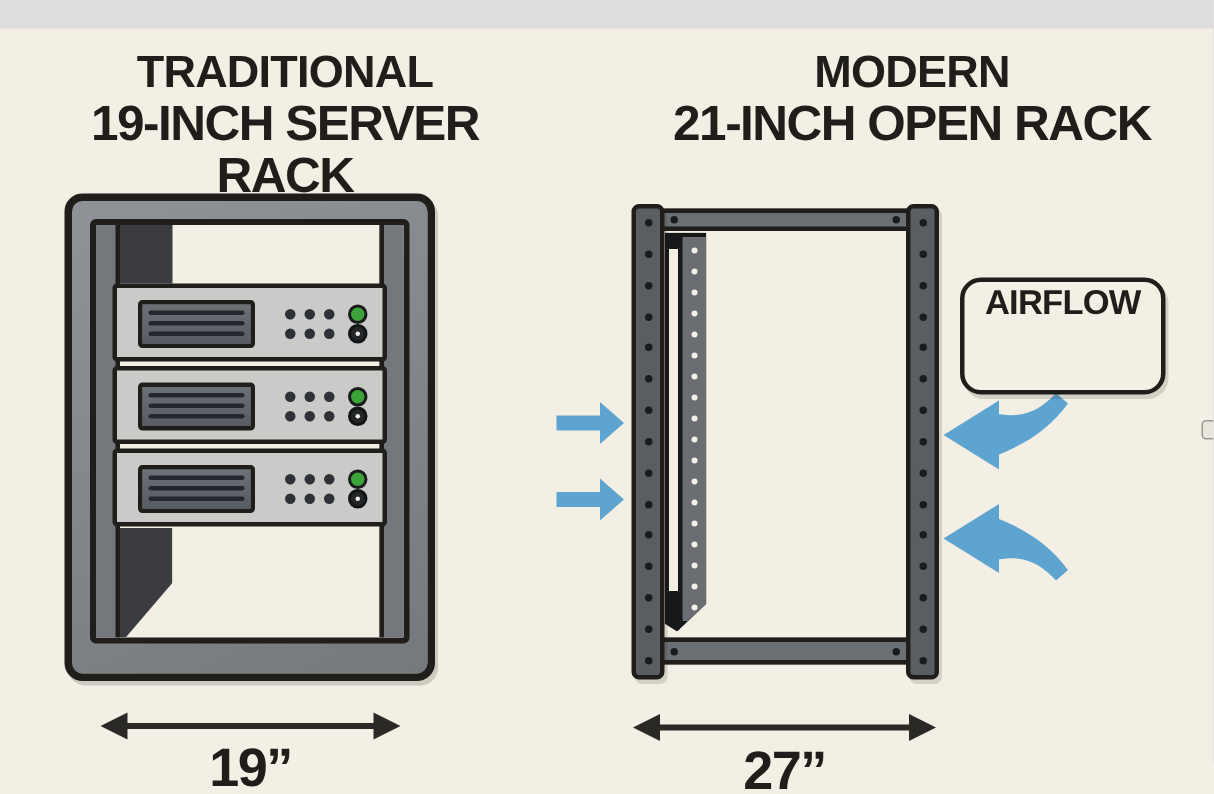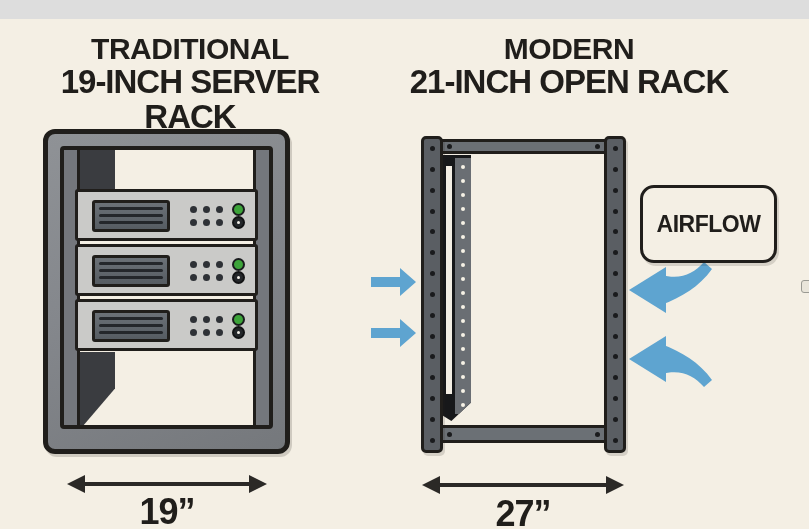--- a/index.html
+++ b/index.html
@@ -13,21 +13,21 @@
   .stage{
     position:relative;width:809px;height:529px;overflow:hidden;
     background:var(--background);
     font-family:Liberation Sans, sans-serif;color:var(--ink);margin-top:19px;
   }
   
   .title{position:absolute;top:14px;text-align:center;font-weight:700;letter-spacing:-.5px;line-height:1.06;}
   .title .t1{font-size:30px;}
   .title .t2{font-size:33px;letter-spacing:-1px;}
   .title.left{left:20px;width:340px;}
-  .title.right{left:399px;width:340px;}
+  .title.right{left:438px;width:340px;}
   
   .rack-frame{
     position:absolute;left:43px;top:110px;width:247px;height:325px;box-sizing:border-box;
     border:5px solid var(--ink);border-radius:12px;
     background:linear-gradient(155deg,#8f9296 0%,#84878c 45%,#75787c 100%);
     box-shadow:2px 3px 0 rgba(40,35,25,.18);
   }
   .rack-interior{
     position:absolute;left:12px;top:12px;width:213px;height:283px;box-sizing:border-box;
     border:4px solid var(--ink);border-radius:4px;background:var(--background);overflow:hidden;
@@ -77,21 +77,21 @@
   .ipost{
     position:absolute;left:12px;top:3px;right:0;bottom:7px;background:var(--rack-inner-post);
     display:flex;flex-direction:column;justify-content:space-between;align-items:center;padding:7px 0;
   }
   
   .blue{color:var(--arrow-blue);position:absolute;}
   
   .airflow-box{
     position:absolute;left:640px;top:166px;width:137px;height:78px;box-sizing:border-box;
     border:3.5px solid var(--ink);border-radius:14px;background:var(--background);
-    display:flex;flex-direction:column;justify-content:center;align-items:center;
+    display:flex;flex-direction:column;align-items:center;
     font-weight:700;font-size:23px;line-height:27px;letter-spacing:-.5px;
     box-shadow:2px 3px 0 rgba(40,35,25,.15);
   }
   
   .dim{color:var(--dim-ink);position:absolute;}
   .dim-label{position:absolute;font-weight:700;font-size:36px;letter-spacing:-1px;text-align:center;width:120px;}
   .dim-label.left{left:107px;top:472px;}
   .dim-label.right{left:463px;top:474px;}
   .edge-artifact{
     position:absolute;left:801px;top:261px;width:14px;height:13px;box-sizing:border-box;

